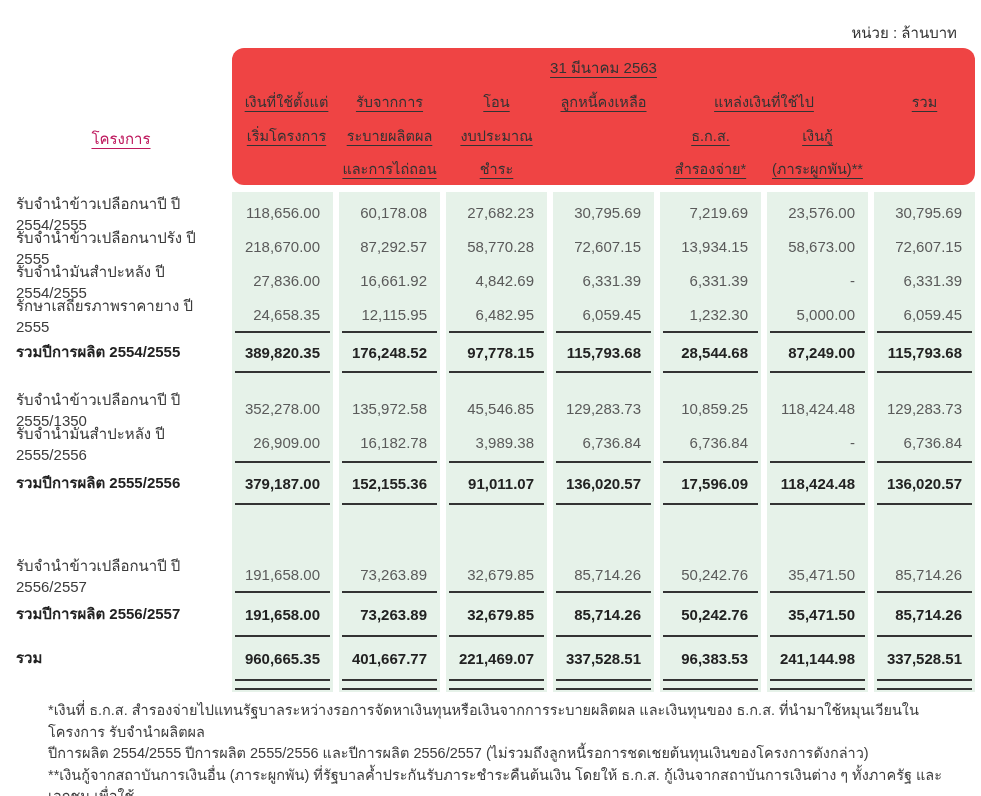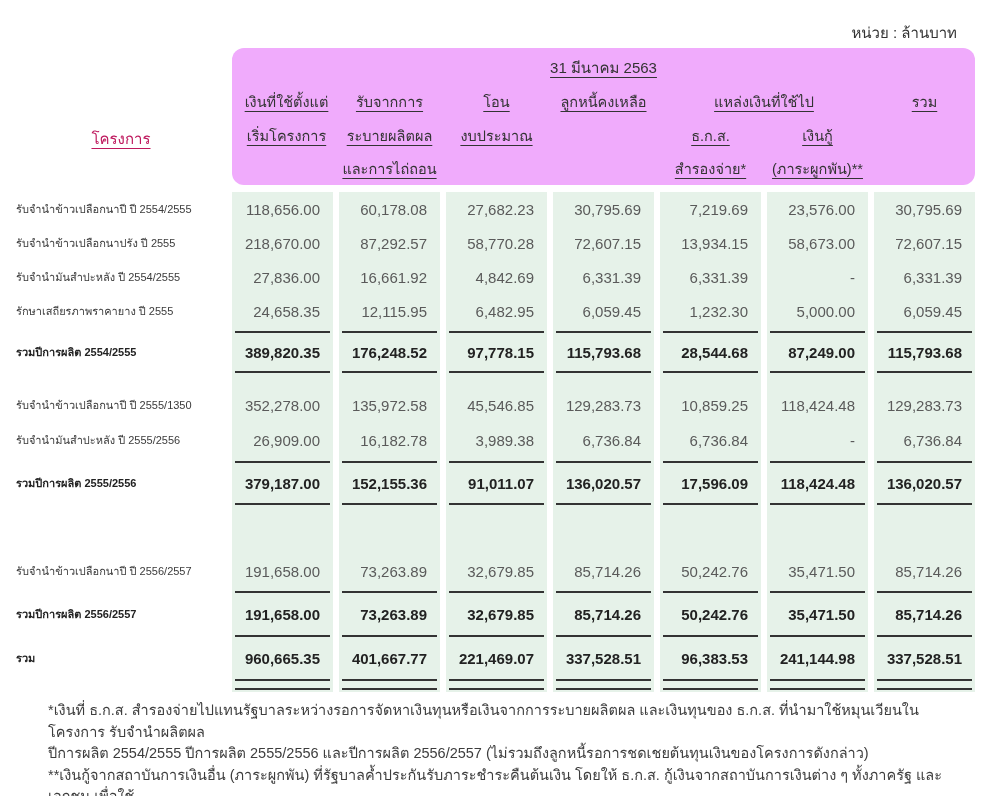--- a/index.html
+++ b/index.html
@@ -17,40 +17,40 @@
   }
 
   .table-area { position:absolute; left:16px; top:48px; }
 
   .row {
     display:grid;
     grid-template-columns:210px repeat(7,101px);
     column-gap:6px;
   }
   .cell { display:flex; align-items:center; min-width:0; }
-  .lbl  { font-size:11px; color:#3b3b3b; }
+  .lbl  { font-size:15px; color:#3b3b3b; }
   .num  { justify-content:flex-end; padding-right:13px; font-size:15px; color:#5a5a5a; }
   .g    { background:#e6f2e9; }
   .bold .lbl, .bold .num { font-weight:bold; color:#222; }
 
   .h34 { height:34px; } .h32 { height:32px; } .h36 { height:36px; }
   .h8  { height:8px; }  .h12 { height:12px; } .h46 { height:46px; } .h16 { height:16px; }
 
   .rl  { flex:1; height:0; border-top:2.4px solid #333; margin:0 3px; }
   .dbl { flex:1; height:7px; border-top:2.6px solid #333; border-bottom:2.6px solid #333; margin:0 3px; }
 
   
   .hrow { height:137px; }
   .project-head {
     justify-content:center; align-self:stretch; align-items:flex-end;
     padding-bottom:34px; font-size:15px; color:#be185d;
   }
   .hdr {
     grid-column:2 / -1;
-    background:#f0abfc;
+    background:#ef4444;
     border-radius:12px;
     display:grid;
     grid-template-columns:repeat(7,101px);
     column-gap:6px;
     grid-template-rows:33px 35px 33px 33px;
     padding-top:3px;
     font-size:14.5px; color:#333;
   }
   .hc { display:flex; align-items:center; justify-content:center; text-align:center; min-width:0; }
   .hu { text-decoration:underline; text-underline-offset:4px; text-decoration-thickness:1px; }
@@ -88,20 +88,21 @@
         <div class="hc r2 grp hu">แหล่งเงินที่ใช้ไป</div>
         <div class="hc r2 c7 hu">รวม</div>
 
         <div class="hc r3 c1 hu">เริ่มโครงการ</div>
         <div class="hc r3 c2 hu">ระบายผลิตผล</div>
         <div class="hc r3 c5 hu">ธ.ก.ส.</div>
         <div class="hc r3 c3 hu">งบประมาณ</div>
         <div class="hc r3 c6 hu">เงินกู้</div>
 
         <div class="hc r4 c2 hu">และการไถ่ถอน</div>
+        <div class="hc r4 c3 hu">ชำระ</div>
         <div class="hc r4 c5 hu">สำรองจ่าย*</div>
         <div class="hc r4 c6 hu">(ภาระผูกพัน)**</div>
       </div>
     </div>
 
     <div class="gap7"></div>
 
     <div class="row h34">
       <div class="cell lbl">รับจำนำข้าวเปลือกนาปี ปี 2554/2555</div>
       <div class="cell num g">118,656.00</div>

